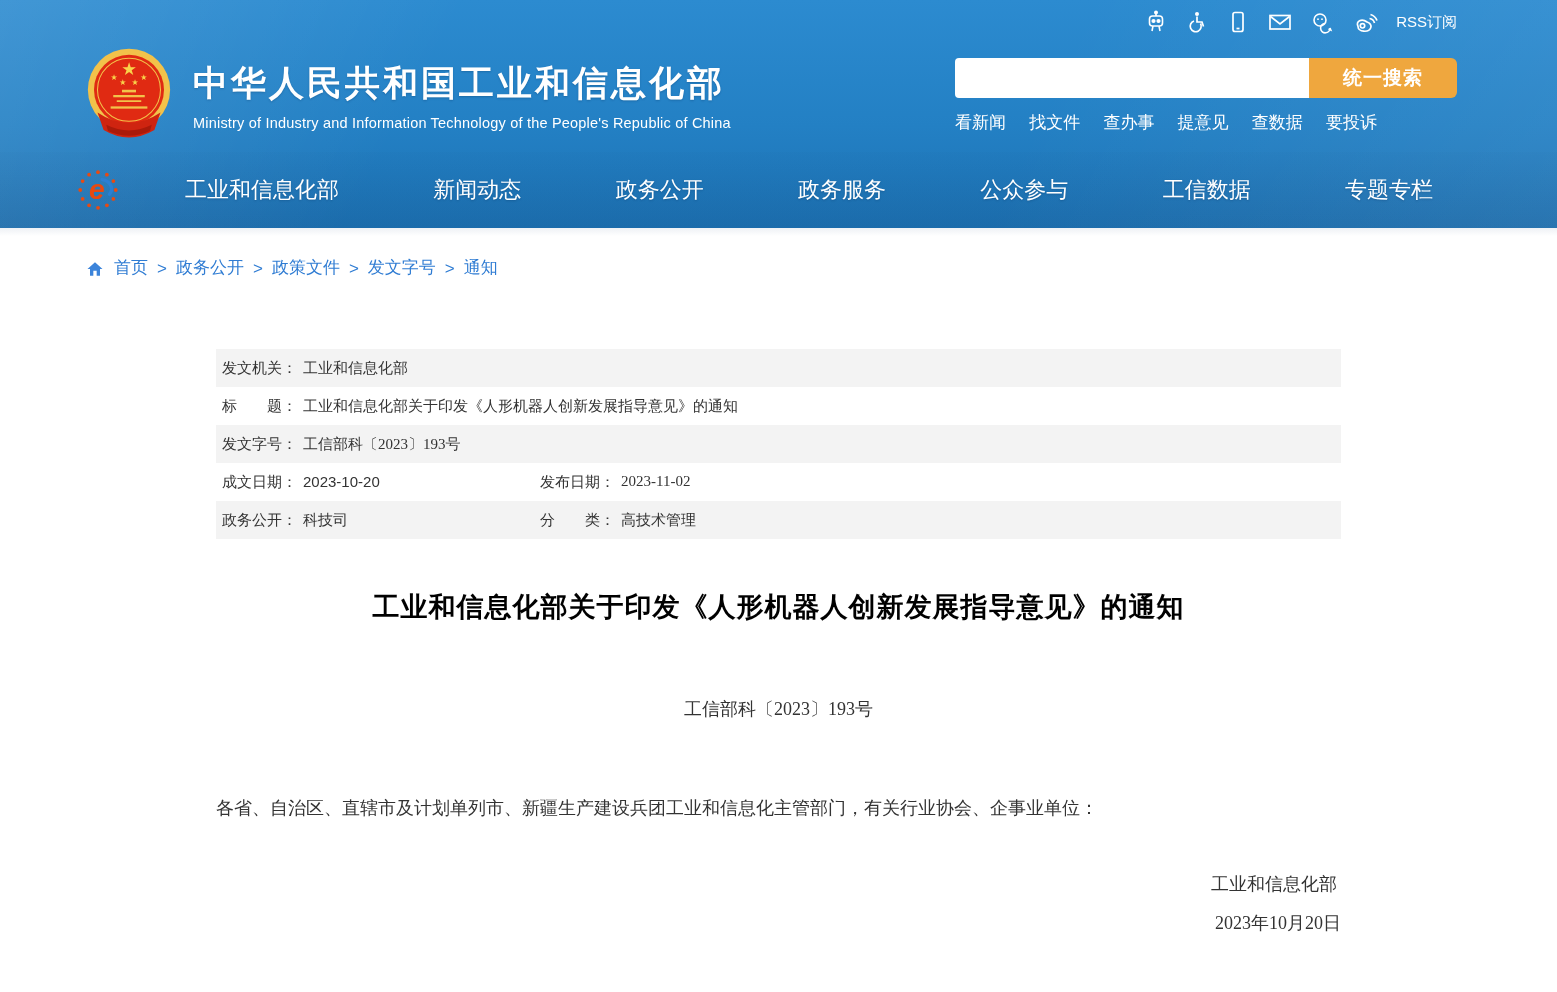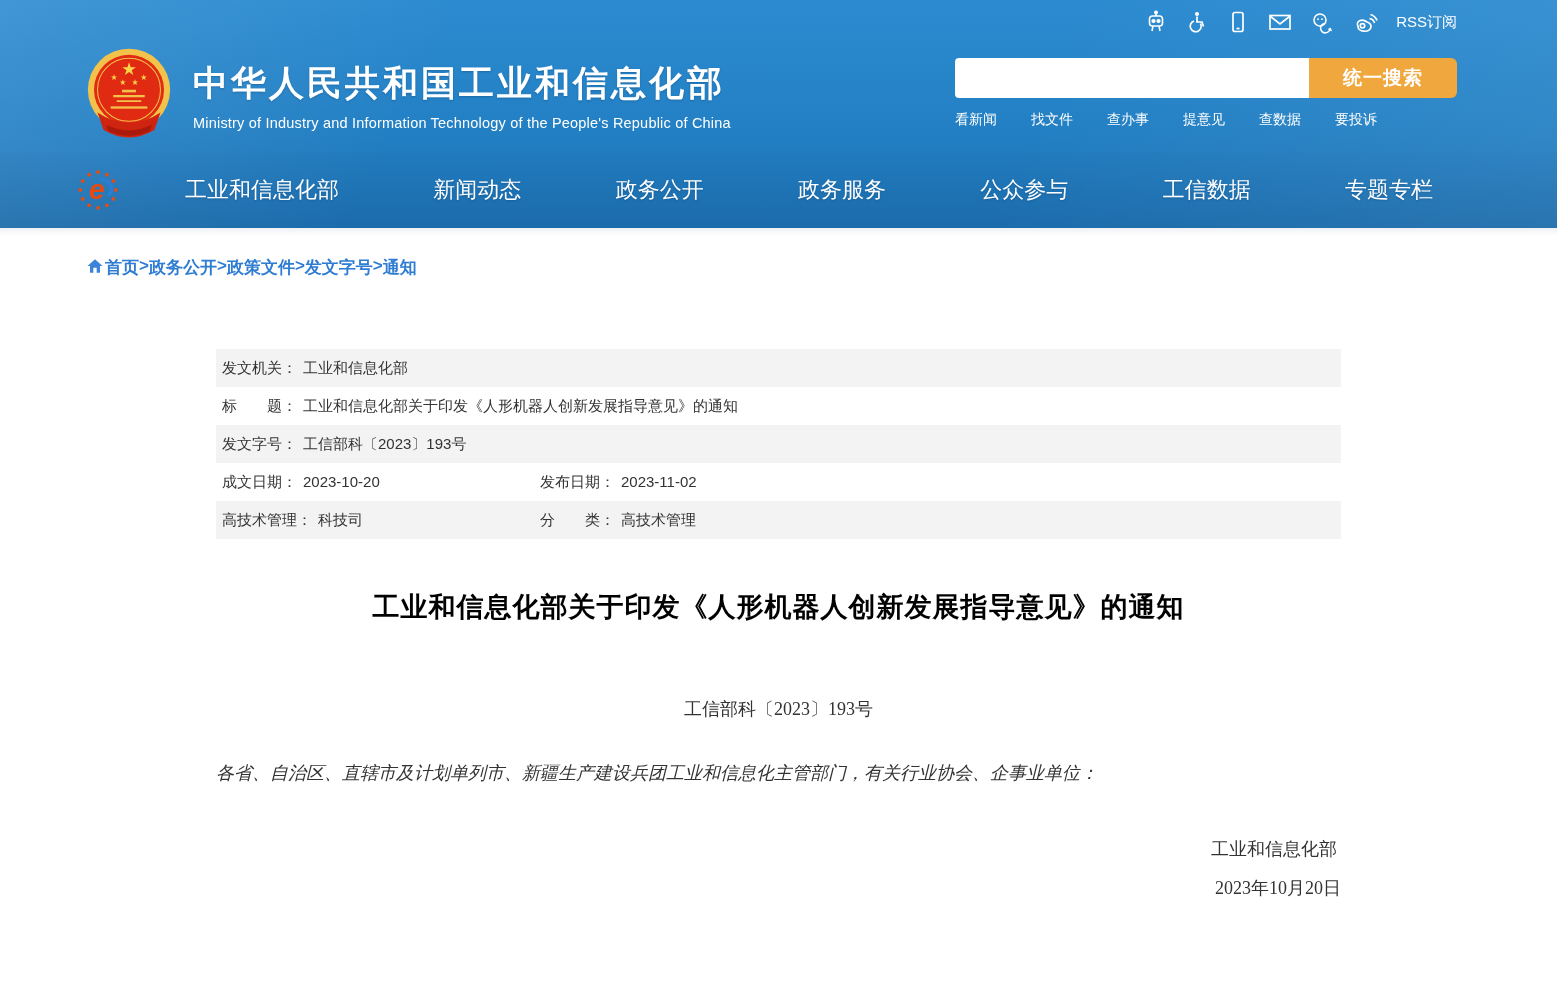--- a/index.html
+++ b/index.html
@@ -31,57 +31,57 @@
   .brand-en { color:#fff; font-size:14.5px; margin-top:8px; letter-spacing:0.2px; }
 
   .search-area { width:502px; margin-top:12px; }
   .search-row { display:flex; }
   .search-input { flex:1; height:40px; border:none; outline:none; padding:0 10px;
     font-size:16px; border-radius:4px 0 0 4px; }
   .search-btn { width:148px; height:40px; border:none; background:#efa73e; color:#fff;
     font-size:19px; font-weight:bold; border-radius:0 6px 6px 0; cursor:pointer;
     font-family:"Liberation Sans", sans-serif; letter-spacing:1px; }
   .quick-links { display:flex; justify-content:space-between; margin-top:13px; padding-right:80px; }
-  .quick-links a { color:#fff; font-size:14px; text-decoration:none; cursor:pointer; }
+  .quick-links a { color:#fff; font-size:17px; text-decoration:none; cursor:pointer; }
 
   .nav {
     position:absolute; left:0; right:0; bottom:0; height:76px;
     display:flex; align-items:center; padding:0 124px 0 75px;
     background:linear-gradient(180deg, rgba(10,50,90,0.02), rgba(10,50,90,0.10));
   }
   .nav-logo { width:46px; height:46px; flex:0 0 auto; cursor:pointer; }
   .nav-items { flex:1; display:flex; justify-content:space-between; margin-left:64px; }
   .nav-items a { color:#fff; font-size:22px; text-decoration:none; cursor:pointer;
     text-shadow:0 1px 2px rgba(0,40,80,0.25); }
 
   .header-under { height:8px; background:linear-gradient(180deg,#eef1f5,#ffffff); }
 
   
-  .breadcrumb { margin:20px 0 0 85px; display:flex; align-items:flex-start; 
-    font-size:17px; color:#2f7cd3;font-weight:bold; }
+  .breadcrumb { margin:20px 0 0 85px; display:flex; align-items:flex-end; gap:9px;
+    font-size:17px; color:#2f7cd3; }
   .breadcrumb a { color:#2f7cd3; text-decoration:none; cursor:pointer; }
   .crumb-sep { color:#2f7cd3; }
 
   
   .doc-meta { width:1125px; margin:70px auto 0; font-size:15px; color:#333; }
   .meta-row { display:flex; align-items:center; min-height:38px; padding:0 6px; }
   .meta-row:nth-child(odd) { background:#f3f3f3; }
   .meta-cell { display:flex; }
   .meta-cell.col1 { width:318px; flex:0 0 auto; }
-  .meta-cell.wide { flex:1; }
+  .meta-cell.wide { flex:1;font-family:Liberation Serif, serif; }
   .meta-label { white-space:pre; }
   .meta-value { margin-left:6px; }
 
   
   .doc-title { text-align:center; font-size:27px; font-weight:bold; color:#000;
     margin-top:50px; letter-spacing:1px; }
   .doc-body { width:1125px; margin:0 auto; font-family:"Liberation Serif", serif;
     font-size:18px; color:#333; }
   .doc-number { text-align:center; margin-top:72px; }
-  .doc-para-1 { margin-top:40px;font-style:italic; }
+  .doc-para-1 { margin-top:75px; }
   .doc-para-2 { margin-top:46px; text-indent:2em; }
   .sign-name { text-align:right; margin-top:52px; padding-right:4px; }
   .sign-date { text-align:right; margin-top:15px; }
 </style>
 </head>
 <body>
 
 <div class="header">
 
   <div class="top-icons">
@@ -244,21 +244,21 @@
       <span class="meta-label">成文日期：</span>
       <span class="meta-value">2023-10-20</span>
     </div>
     <div class="meta-cell wide">
       <span class="meta-label">发布日期：</span>
       <span class="meta-value">2023-11-02</span>
     </div>
   </div>
   <div class="meta-row">
     <div class="meta-cell col1">
-      <span class="meta-label">高技术管理：</span>
+      <span class="meta-label">政务公开：</span>
       <span class="meta-value">科技司</span>
     </div>
     <div class="meta-cell wide">
       <span class="meta-label">分　　类：</span>
       <span class="meta-value">高技术管理</span>
     </div>
   </div>
 </div>
 
 <h1 class="doc-title">工业和信息化部关于印发《人形机器人创新发展指导意见》的通知</h1>

